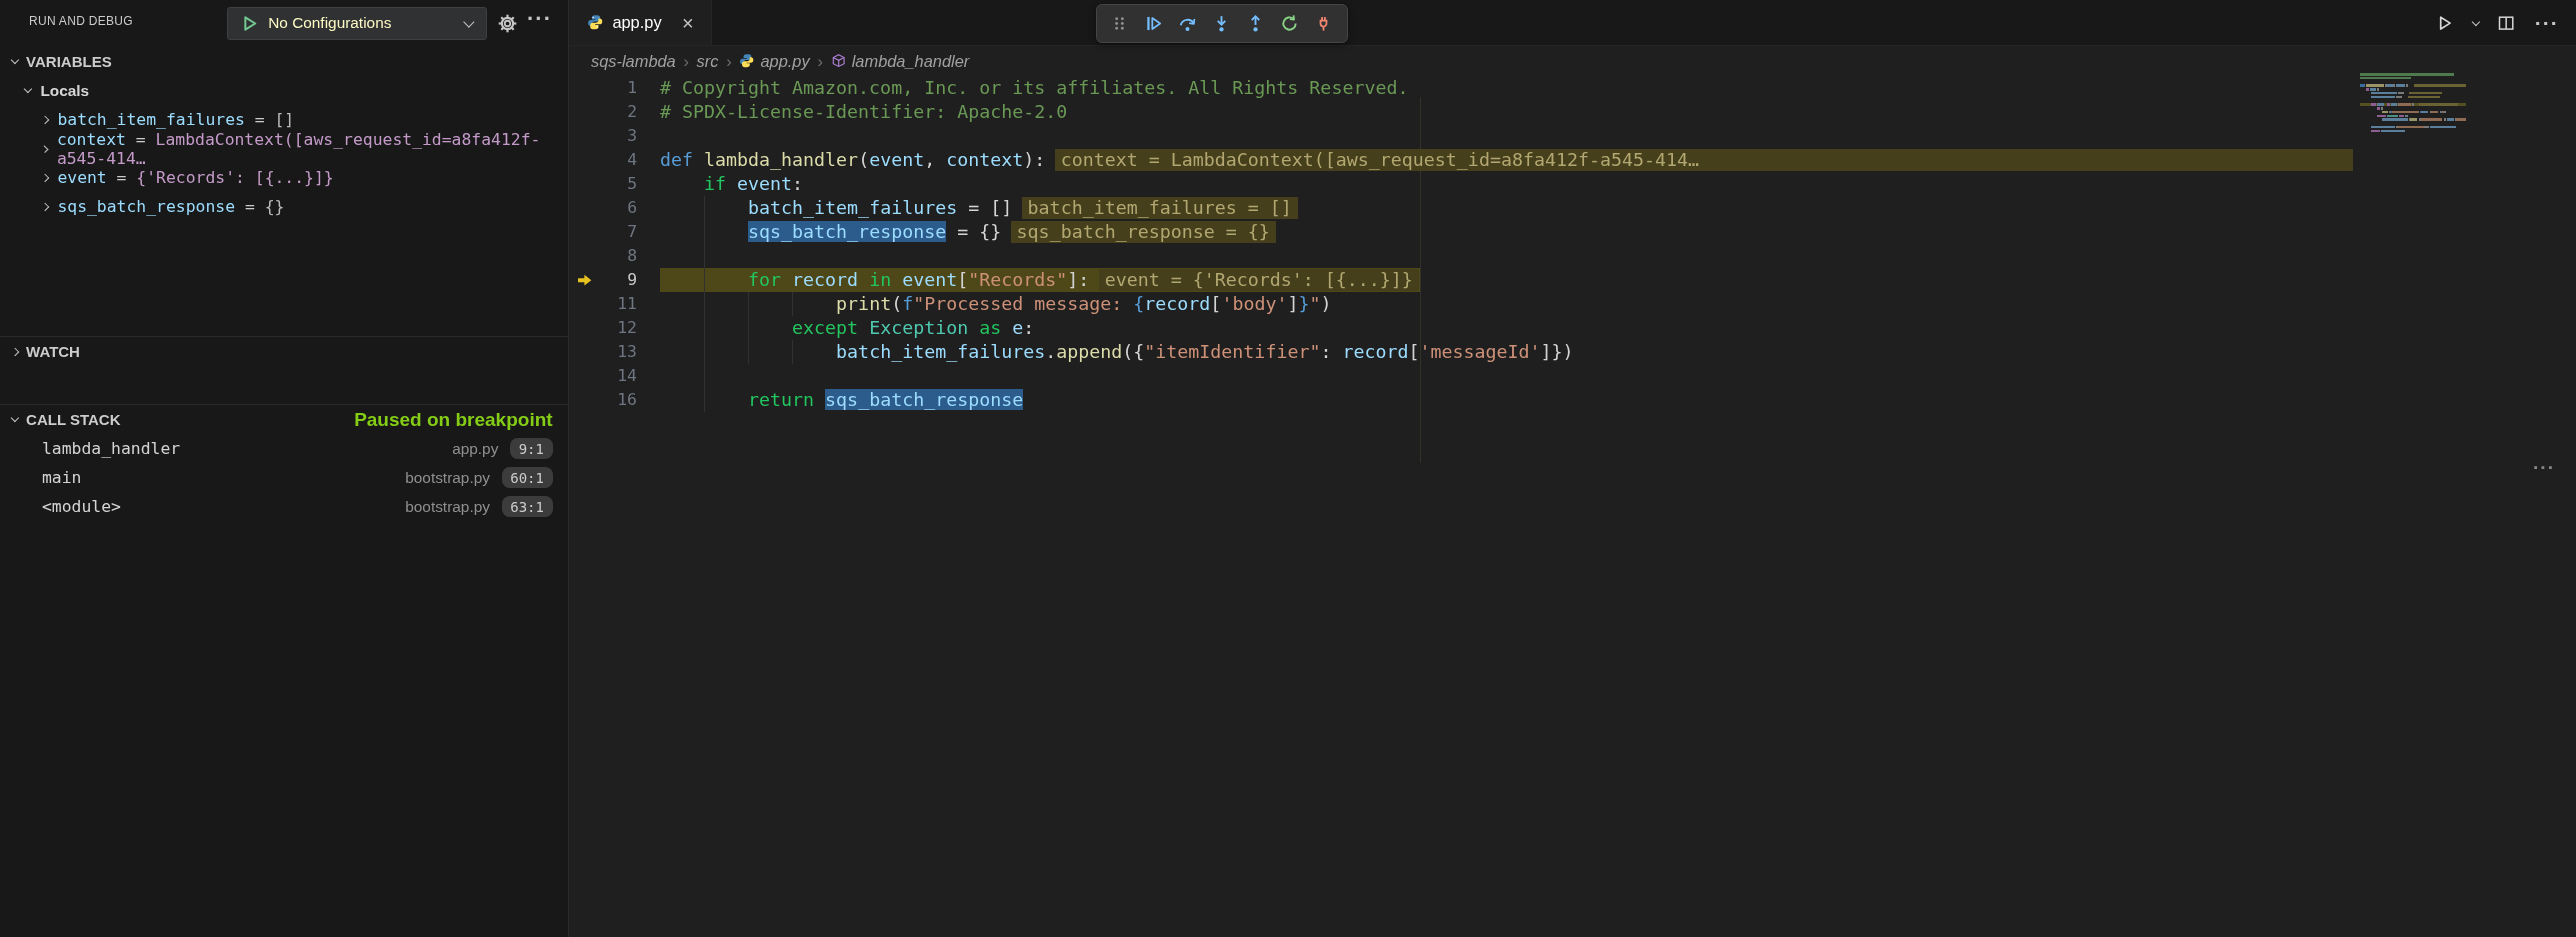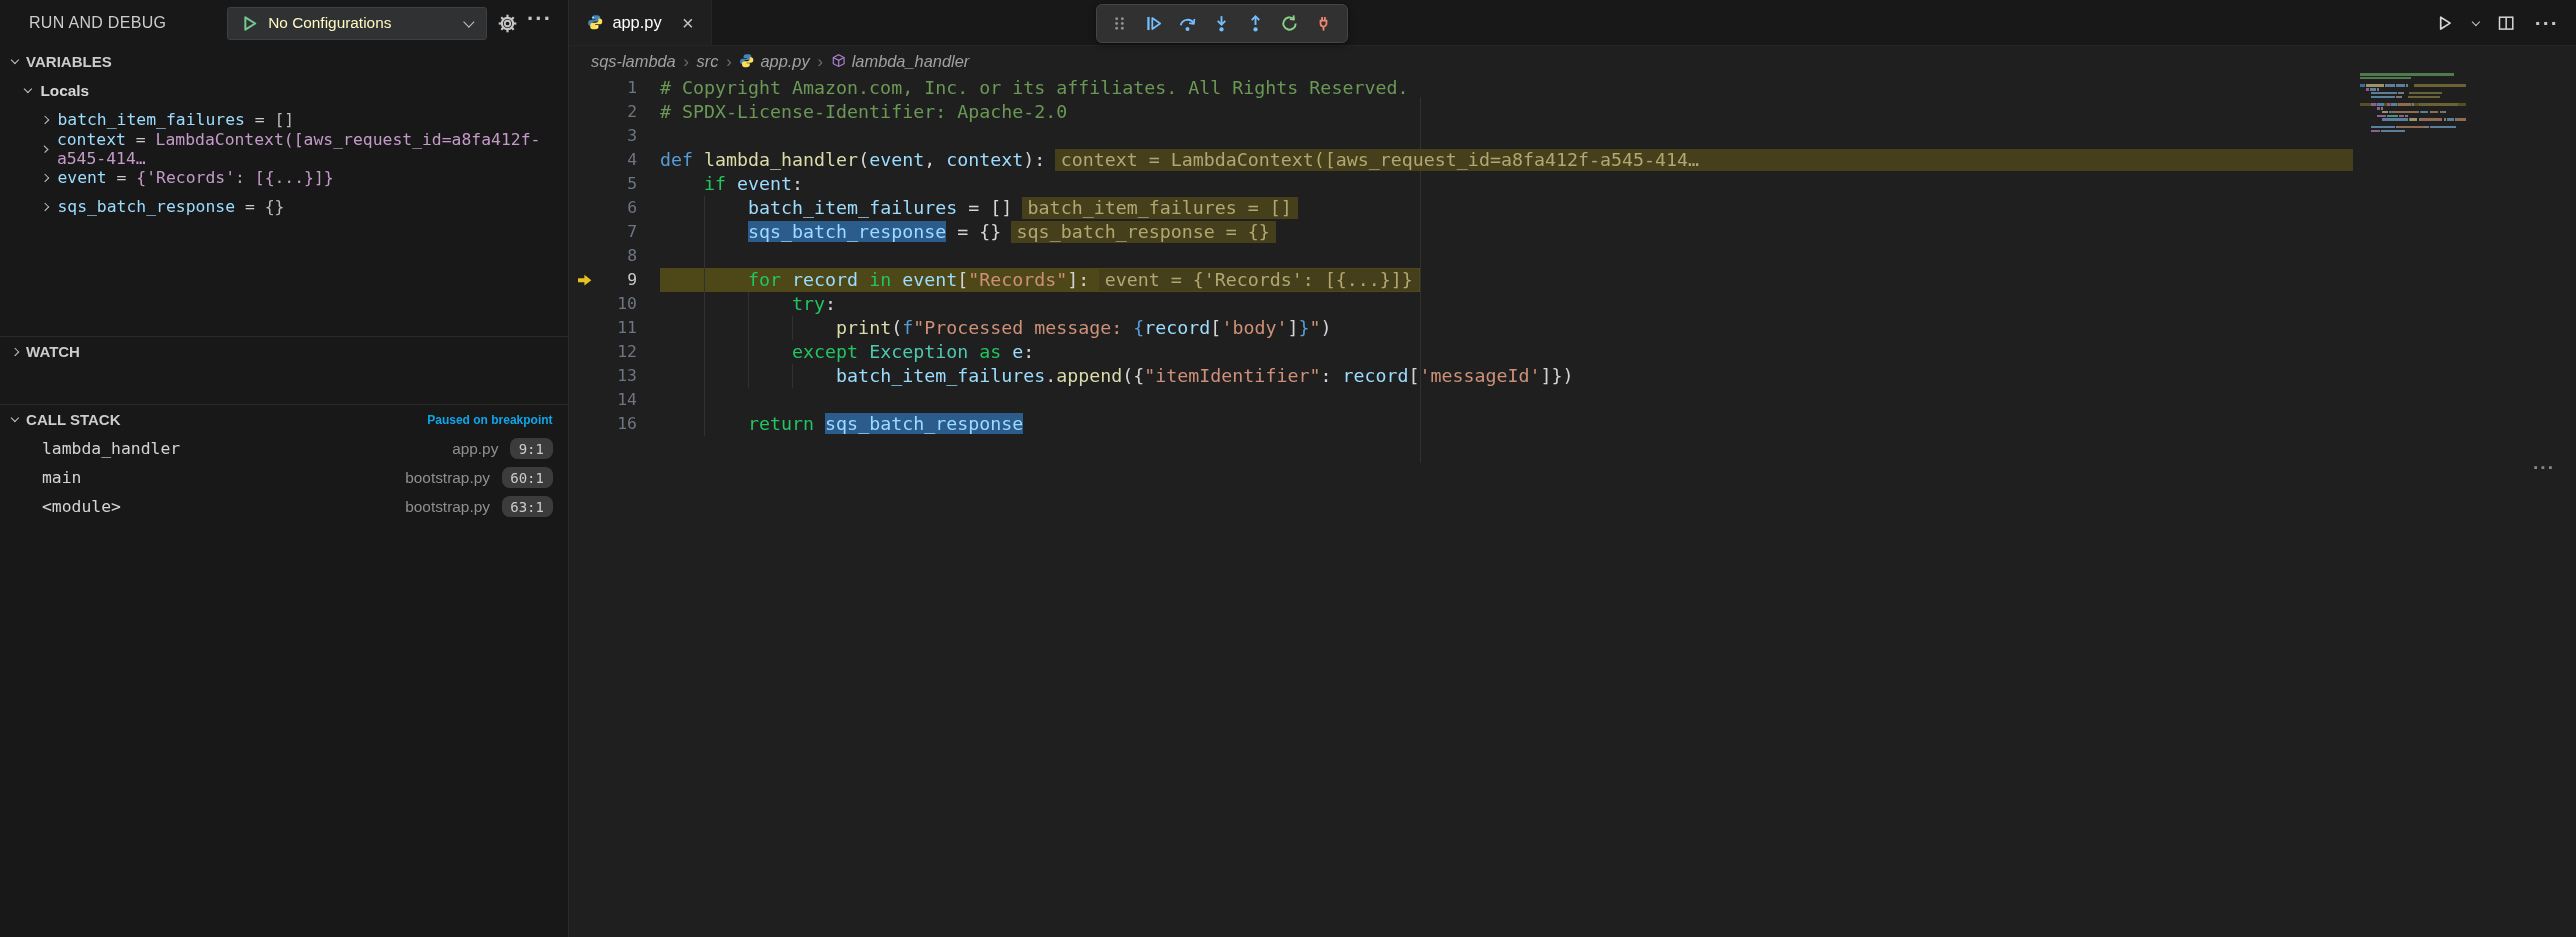--- a/index.html
+++ b/index.html
@@ -6,35 +6,35 @@
   :root{
     --editor-bg:#1F1F1F; --sidebar-bg:#181818; --divider:#2B2B2B;
     --curline:#4E4718; --hint-bg:#453F1C; --hint-fg:#B3A771; --whl:#2B5C8C;
   }
   body { background:#111; font-family:"Liberation Sans", sans-serif; }
   .root { position:relative; width:2576px; height:938px; background:var(--editor-bg); overflow:hidden; color:#cccccc; }
 
   
   .sidebar { position:absolute; left:0; top:0; width:569px; height:938px; background:var(--sidebar-bg); border-right:1px solid var(--divider); }
   .side-top { position:relative; height:46px; }
-  .side-title { position:absolute; left:29px; top:13.5px; font-size:16px; letter-spacing:0.3px; color:#cccccc; }
+  .side-title { position:absolute; left:29px; top:13.5px; font-size:12px; letter-spacing:0.3px; color:#cccccc; }
   .config-ctl { position:absolute; left:227px; top:6.7px; width:260px; height:33px; background:#2f3132; border:1px solid #3d4043; border-radius:2.9px; display:flex; align-items:center; cursor:pointer; }
   .config-ctl .runicon { margin-left:11.6px; width:19px; height:19px; display:inline-flex; }
   .config-label { margin-left:9.6px; font-size:15.4px; color:#fef9c3; flex:1; }
   .chev { display:inline-block; width:7.7px; height:7.7px; border-right:1.9px solid #c5c5c5; border-bottom:1.9px solid #c5c5c5; }
   .chev.down  { transform:rotate(45deg); margin-top:-2.9px; }
   .chev.right { transform:rotate(-45deg); }
   .chev.sm { width:5.8px; height:5.8px; border-width:1.5px; }
   .config-ctl .chev { margin-right:13.5px; }
   .gear { position:absolute; left:497px; top:12.5px; width:21px; height:21px; cursor:pointer; }
   .side-more { position:absolute; left:527px; top:5.8px; font-size:22px; font-weight:bold; color:#c5c5c5; letter-spacing:1px; cursor:pointer; }
 
   .section-header { height:30px; display:flex; align-items:center; padding-left:11.6px; gap:8.7px; font-size:15px; font-weight:bold; color:#cccccc; cursor:pointer; }
   .section-header.bordered { border-top:1px solid var(--divider);margin-top:38px; }
-  .cs-status { margin-left:auto; margin-right:15.4px; font-size:12px; font-weight:bold; color:#0ea5e9; }
+  .cs-status { margin-left:auto; margin-right:15.4px; font-size:19px; font-weight:bold; color:#84cc16; }
 
   .tree { height:176px; }
   .spacer48 { height:46px; }
   .tree-row { height:29px; display:flex; align-items:center; gap:9.6px; cursor:pointer; }
   .tree-row.lvl1 { padding-left:25px; }
   .tree-row.lvl2 { padding-left:42px; }
   .tree-label { font-size:15.4px; font-weight:bold; color:#d6d6d6; }
   .mono { font-family:"DejaVu Sans Mono", monospace; }
   .vn { color:#9CDCFE; font-size:16.4px; }
   .veq { color:#cccccc; font-size:16.4px; }
@@ -393,30 +393,20 @@
             </div>
             <div class="lc">
               <div class="curline"></div>
               <div class="indent-guide" style="left: 44px;"></div>
               <span class="toks"><span class="tk-pn">        </span><span class="tk-ct">for </span><span class="tk-va">record</span><span class="tk-pn"> </span><span class="tk-ct">in </span><span class="tk-va">event</span><span class="tk-pn">[</span><span class="tk-st">"Records"</span><span class="tk-pn">]:</span></span>
               <span class="hint">event = {'Records': [{...}]}</span>
             </div>
           </div>
           <div class="code-line">
             <div class="gutter">
-              <span class="ln-num">10</span>
-            </div>
-            <div class="lc">
-              <div class="indent-guide" style="left: 44px;"></div>
-              <div class="indent-guide" style="left: 88px;"></div>
-              <span class="toks"><span class="tk-pn">            </span><span class="tk-ct">try</span><span class="tk-pn">:</span></span>
-            </div>
-          </div>
-          <div class="code-line">
-            <div class="gutter">
               <span class="ln-num">11</span>
             </div>
             <div class="lc">
               <div class="indent-guide" style="left: 44px;"></div>
               <div class="indent-guide" style="left: 88px;"></div>
               <div class="indent-guide" style="left: 132px;"></div>
               <span class="toks"><span class="tk-pn">                </span><span class="tk-fn">print</span><span class="tk-pn">(</span><span class="tk-kw">f</span><span class="tk-st">"Processed message: </span><span class="tk-fs">{</span><span class="tk-va">record</span><span class="tk-pn">[</span><span class="tk-st">'body'</span><span class="tk-pn">]</span><span class="tk-fs">}</span><span class="tk-st">"</span><span class="tk-pn">)</span></span>
             </div>
           </div>
           <div class="code-line">

